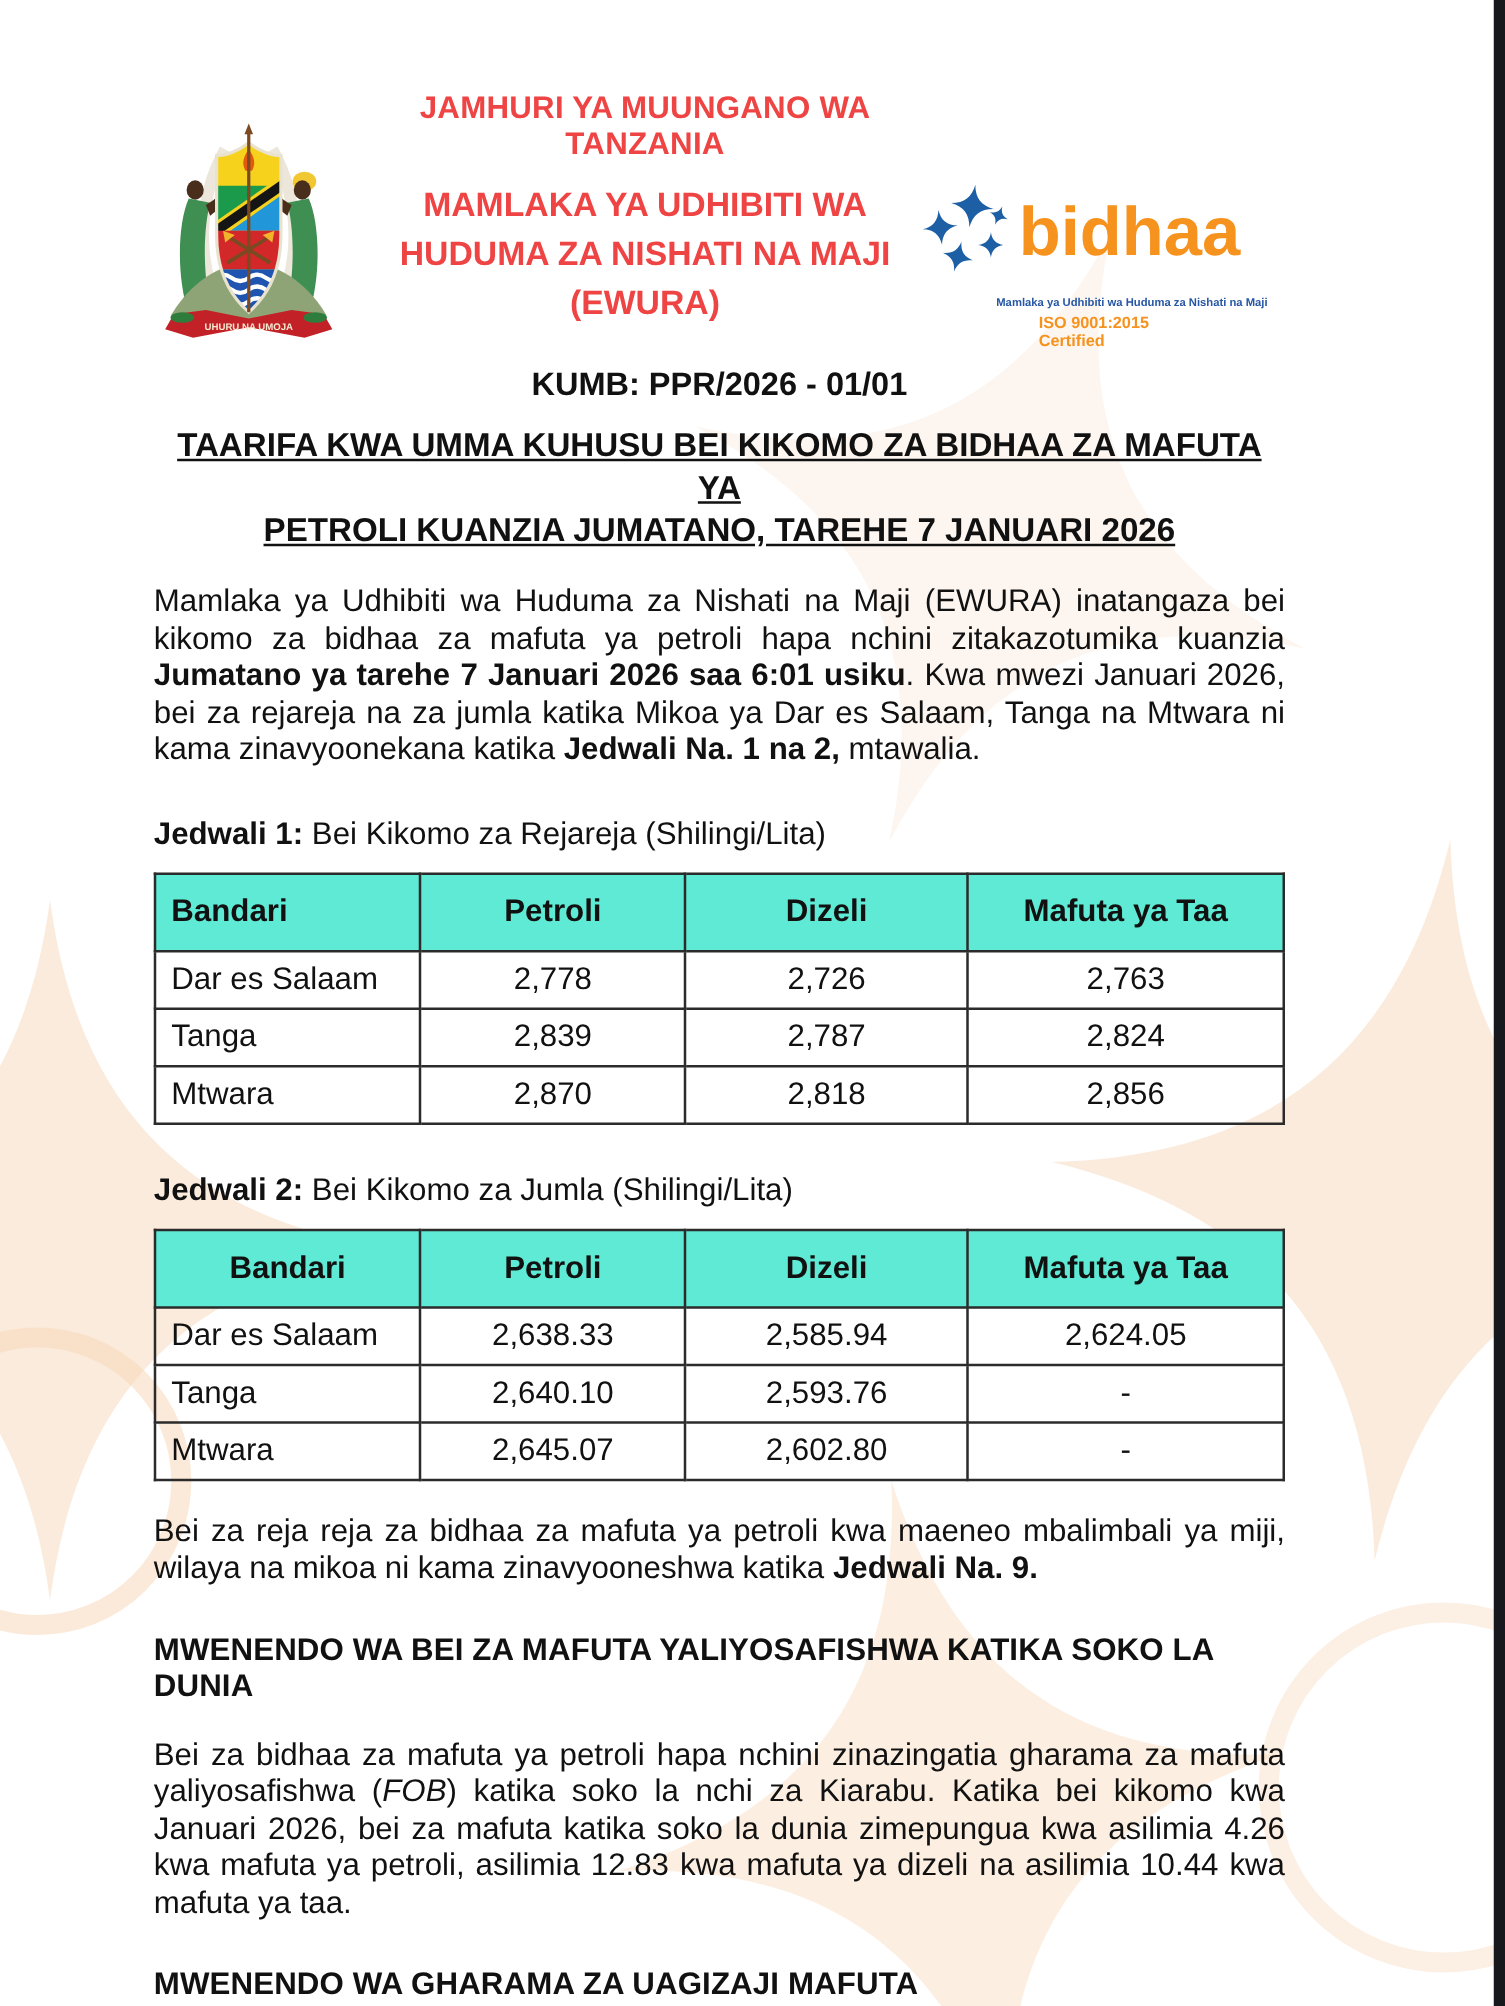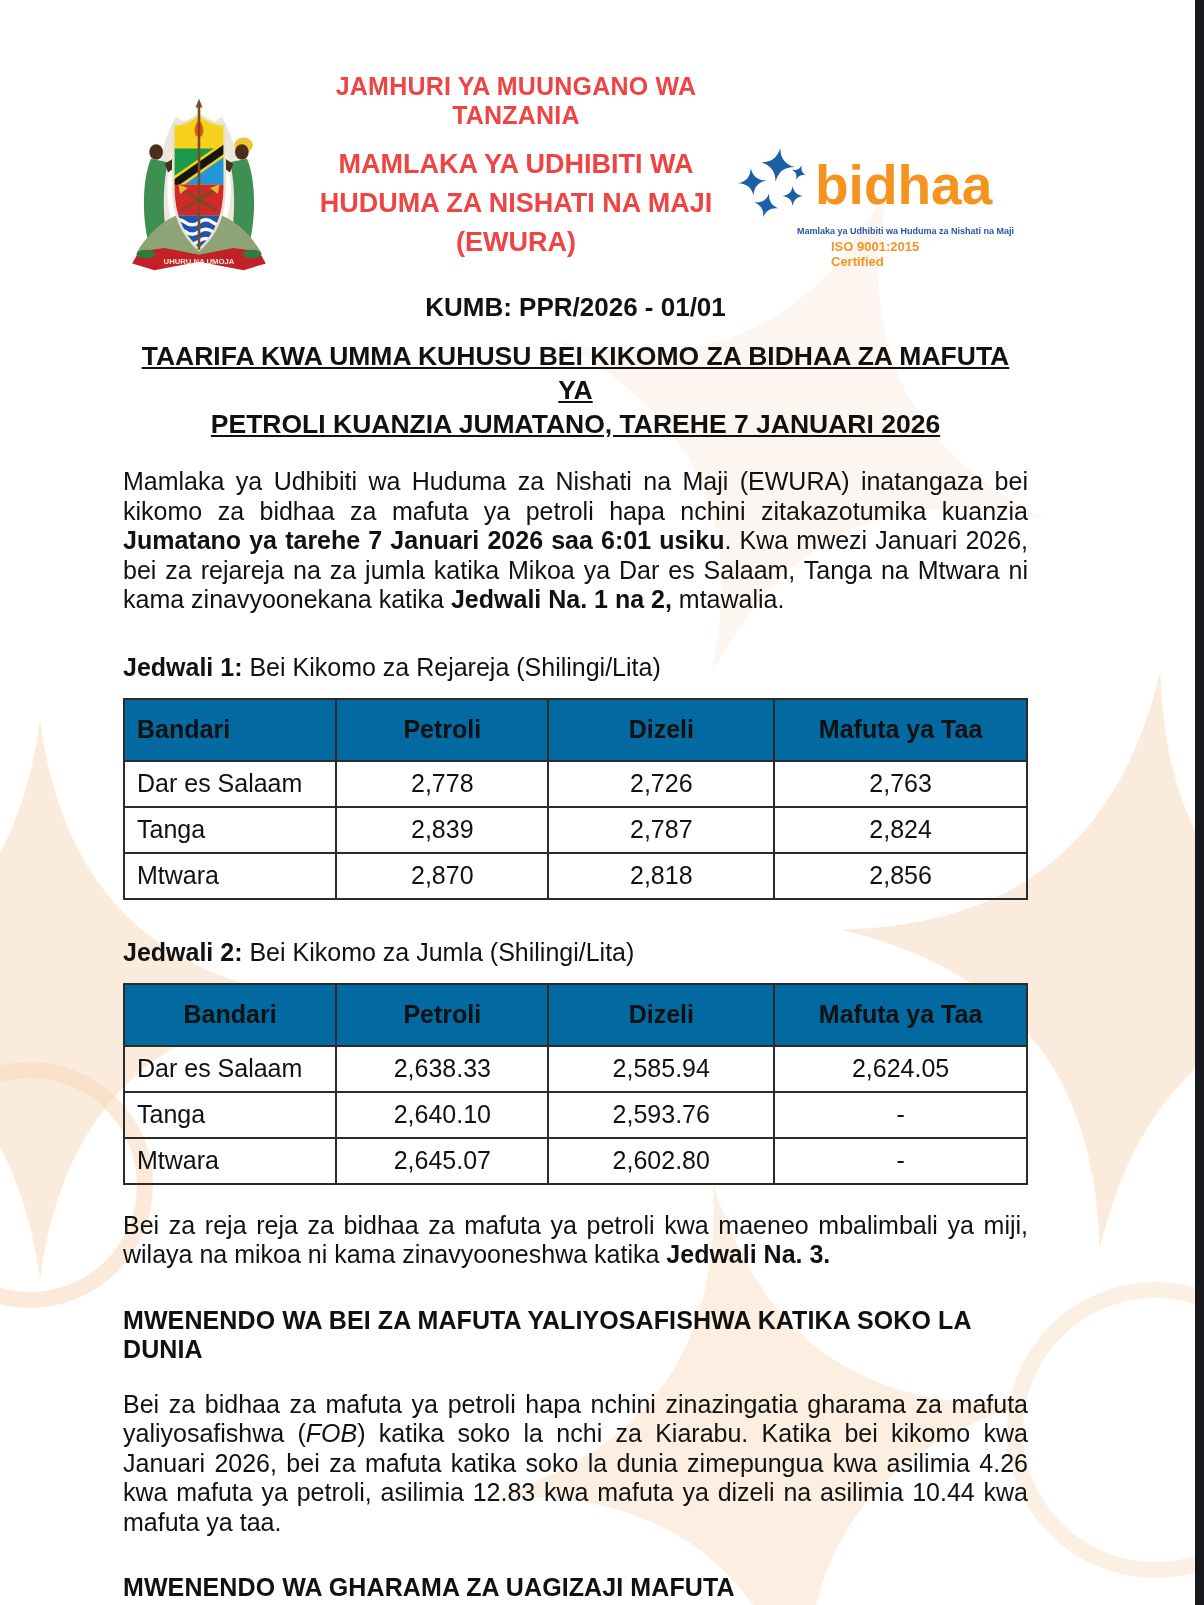--- a/index.html
+++ b/index.html
@@ -20,21 +20,21 @@
   .letterhead{position:relative;height:272px;}
   .coa{position:absolute;left:-10px;top:92px;width:172px;height:180px;}
   .head-lines{position:absolute;left:150px;top:72px;width:486px;text-align:center;color:#ef4444;font-weight:bold;}
   .hl1{font-size:25px;letter-spacing:.2px;margin-bottom:15px;}
   .hl2{font-size:23px;margin-bottom:11px;}
   .hl3{font-size:27px;line-height:39px;}
   .ewura-logo{position:absolute;left:612px;top:146px;width:238px;}
   .logo-row{display:flex;align-items:center;}
   .logo-stars{width:78px;height:78px;flex:0 0 auto;margin-right:2px;}
   .logo-word{font-size:55px;font-weight:bold;color:#f6921e;letter-spacing:0;line-height:1;}
-  .logo-tagline{font-size:9px;font-weight:bold;color:#2757a5;margin:2px 0 3px 62px;white-space:nowrap;}
+  .logo-tagline{font-size:9px;font-weight:bold;color:#2757a5;margin:13px 0 3px 62px;white-space:nowrap;}
   .logo-cert{font-size:13px;font-weight:bold;color:#f6921e;margin-left:96px;}
 
   
   .kumb{text-align:center;font-size:26px;font-weight:bold;margin:20px 0 0 0;}
   .title{text-align:center;font-size:26.5px;font-weight:bold;margin:16px 0 0 0;line-height:34px;}
   .title span{text-decoration:underline;}
   .para{font-size:25px;line-height:29.5px;text-align:justify;margin:26px 0 0 0;}
   .caption{font-size:25px;margin:38px 0 0 0;}
   .sect{font-size:25px;font-weight:bold;margin:36px 0 0 0;letter-spacing:.1px;}
 
@@ -43,21 +43,21 @@
     width:905px;
     margin-top:16px;
     font-size:25px;
   }
   table.price-table th, table.price-table td{
     border:2px solid #2b2b2b;
     text-align:center;
     vertical-align:middle;
   }
   table.price-table th{
-    background:#0369a1;
+    background:#5eead4;
     font-weight:bold;
     height:58px;
   }
   table.price-table td{height:42px;}
   table.price-table td:first-child{text-align:left;padding-left:12px;}
   table.t1 th:first-child{text-align:left;padding-left:12px;}
   table.price-table th:nth-child(1), table.price-table td:nth-child(1){width:23.5%;}
   table.price-table th:nth-child(2), table.price-table td:nth-child(2){width:23.5%;}
   table.price-table th:nth-child(3), table.price-table td:nth-child(3){width:25%;}
   table.price-table th:nth-child(4), table.price-table td:nth-child(4){width:28%;}
@@ -220,21 +220,21 @@
           </tr>
           <tr>
             <td>Mtwara</td>
             <td>2,645.07</td>
             <td>2,602.80</td>
             <td>-</td>
           </tr>
         </tbody>
       </table>
 
-    <p class="para"><span>Bei za reja reja za bidhaa za mafuta ya petroli kwa maeneo mbalimbali ya miji, wilaya na mikoa ni kama zinavyooneshwa katika </span><b>Jedwali Na. 3.</b></p>
+    <p class="para"><span>Bei za reja reja za bidhaa za mafuta ya petroli kwa maeneo mbalimbali ya miji, wilaya na mikoa ni kama zinavyooneshwa katika </span><b>Jedwali Na. 9.</b></p>
 
     <h2 class="sect">MWENENDO WA BEI ZA MAFUTA YALIYOSAFISHWA KATIKA SOKO LA DUNIA</h2>
 
     <p class="para"><span>Bei za bidhaa za mafuta ya petroli hapa nchini zinazingatia gharama za mafuta yaliyosafishwa (</span><i>FOB</i><span>) katika soko la nchi za Kiarabu. Katika bei kikomo kwa Januari 2026, bei za mafuta katika soko la dunia zimepungua kwa asilimia 4.26 kwa mafuta ya petroli, asilimia 12.83 kwa mafuta ya dizeli na asilimia 10.44 kwa mafuta ya taa.</span></p>
 
     <h2 class="sect">MWENENDO WA GHARAMA ZA UAGIZAJI MAFUTA</h2>
 
   </div>
 </div>
 

